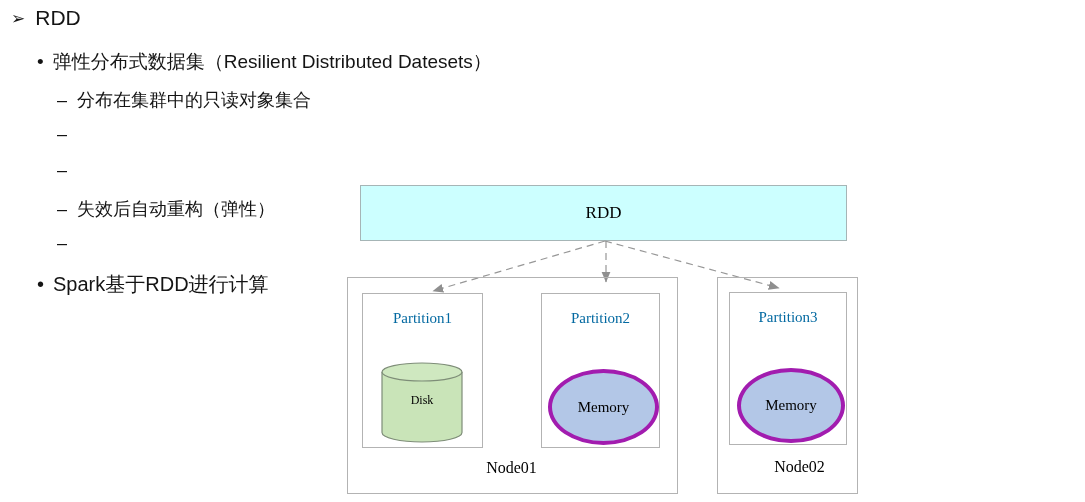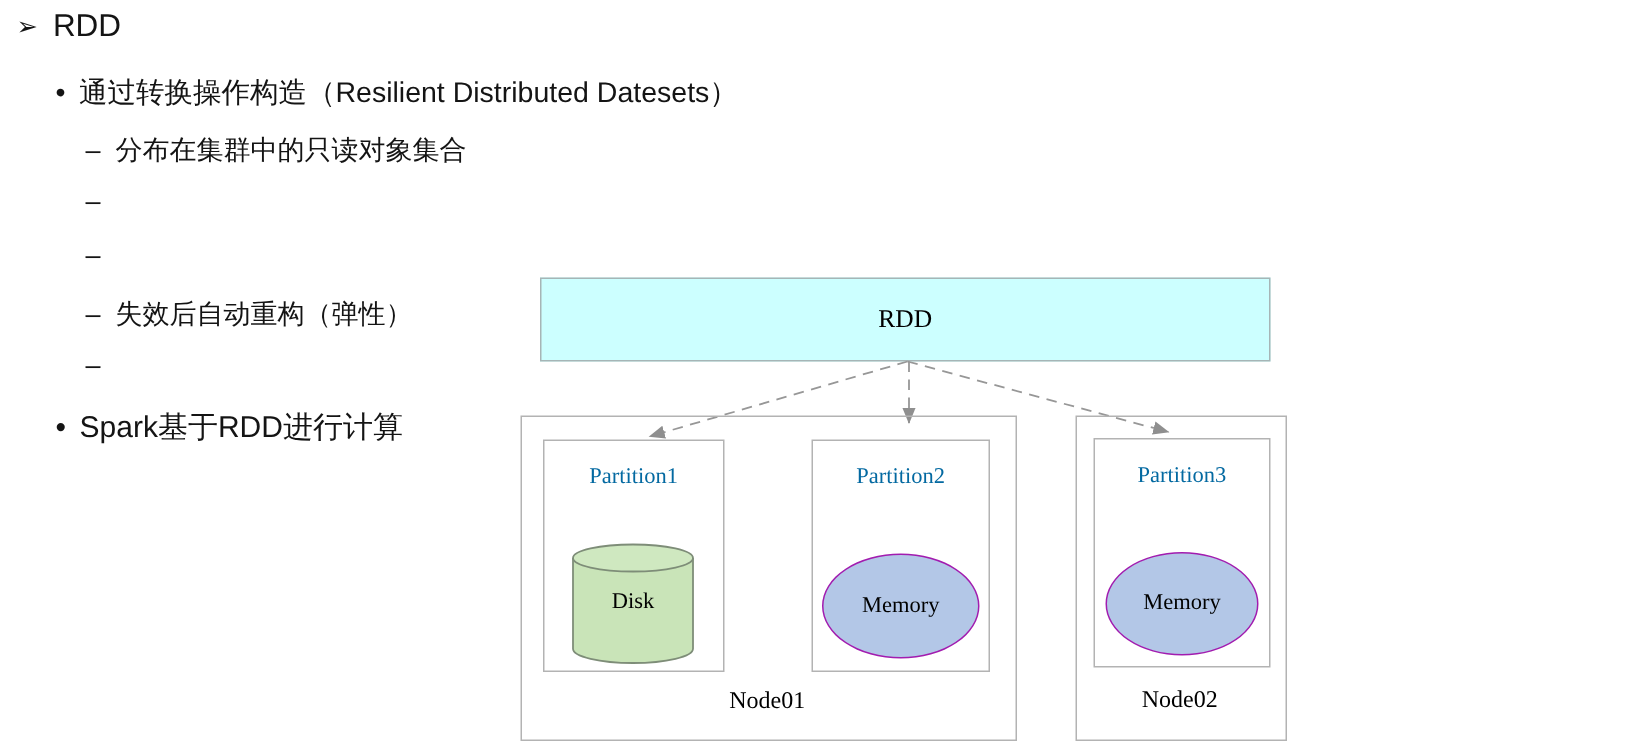--- a/index.html
+++ b/index.html
@@ -34,46 +34,46 @@
   }
   .node-box { position:absolute; border:1px solid #b3b3b3; }
   #node01 { left:347px; top:277px; width:329px; height:215px; }
   #node02 { left:717px; top:277px; width:139px; height:215px; }
   .part-box { position:absolute; border:1px solid #b3b3b3; background:#ffffff; }
   #p1 { left:362px; top:293px; width:119px; height:153px; }
   #p2 { left:541px; top:293px; width:117px; height:153px; }
   #p3 { left:729px; top:292px; width:116px; height:151px; }
   .part-label { display:block; margin-top:16px; text-align:center; font-size:15px; color:#0369a1; }
   .mem {
-    position:absolute; border-radius:50%; background:#b3c7e7; border:1px solid #a21caf;
+    position:absolute; border-radius:50%; background:#b3c7e7; border:4px solid #a21caf;
     display:flex; align-items:center; justify-content:center; font-size:15px; color:#000;
   }
   #mem2 { left:548px; top:369px; width:103px; height:68px; }
   #mem3 { left:737px; top:368px; width:100px; height:67px; }
   .disk-wrap { position:absolute; left:381px; top:362px; width:82px; height:81px; }
-  .disk-label { position:absolute; left:381px; top:393px; width:82px; text-align:center; font-size:15px; color:#000; }
+  .disk-label { position:absolute; left:381px; top:393px; width:82px; text-align:center; font-size:12px; color:#000; }
   .node-label { position:absolute; text-align:center; font-size:16px; color:#000; }
   #n1l { left:347px; top:459px; width:329px;text-align:center; }
-  #n2l { left:717px; top:458px; width:139px; }
+  #n2l { left:717px; top:458px; width:139px;padding-left:13px; }
   .arrows { position:absolute; left:0; top:0; pointer-events:none; }
   .dash { stroke:#979797; stroke-width:1.2; fill:none; stroke-dasharray:7 5; }
 </style>
 </head>
 <body>
 
 <div class="canvas">
 
   <div class="slide-title">
     <span class="tmark">➢</span>
     <span>RDD</span>
   </div>
 
   <div class="bullet lvl1" id="b0">
     <span class="marker">•</span>
-    <span>通过转换操作构造（Resilient Distributed Datesets）</span>
+    <span>弹性分布式数据集（Resilient Distributed Datesets）</span>
   </div>
   <div class="bullet lvl2" id="b1">
     <span class="marker">–</span>
     <span>分布在集群中的只读对象集合</span>
   </div>
   <div class="bullet lvl2" id="b2">
     <span class="marker">–</span>
   </div>
   <div class="bullet lvl2" id="b3">
     <span class="marker">–</span>

